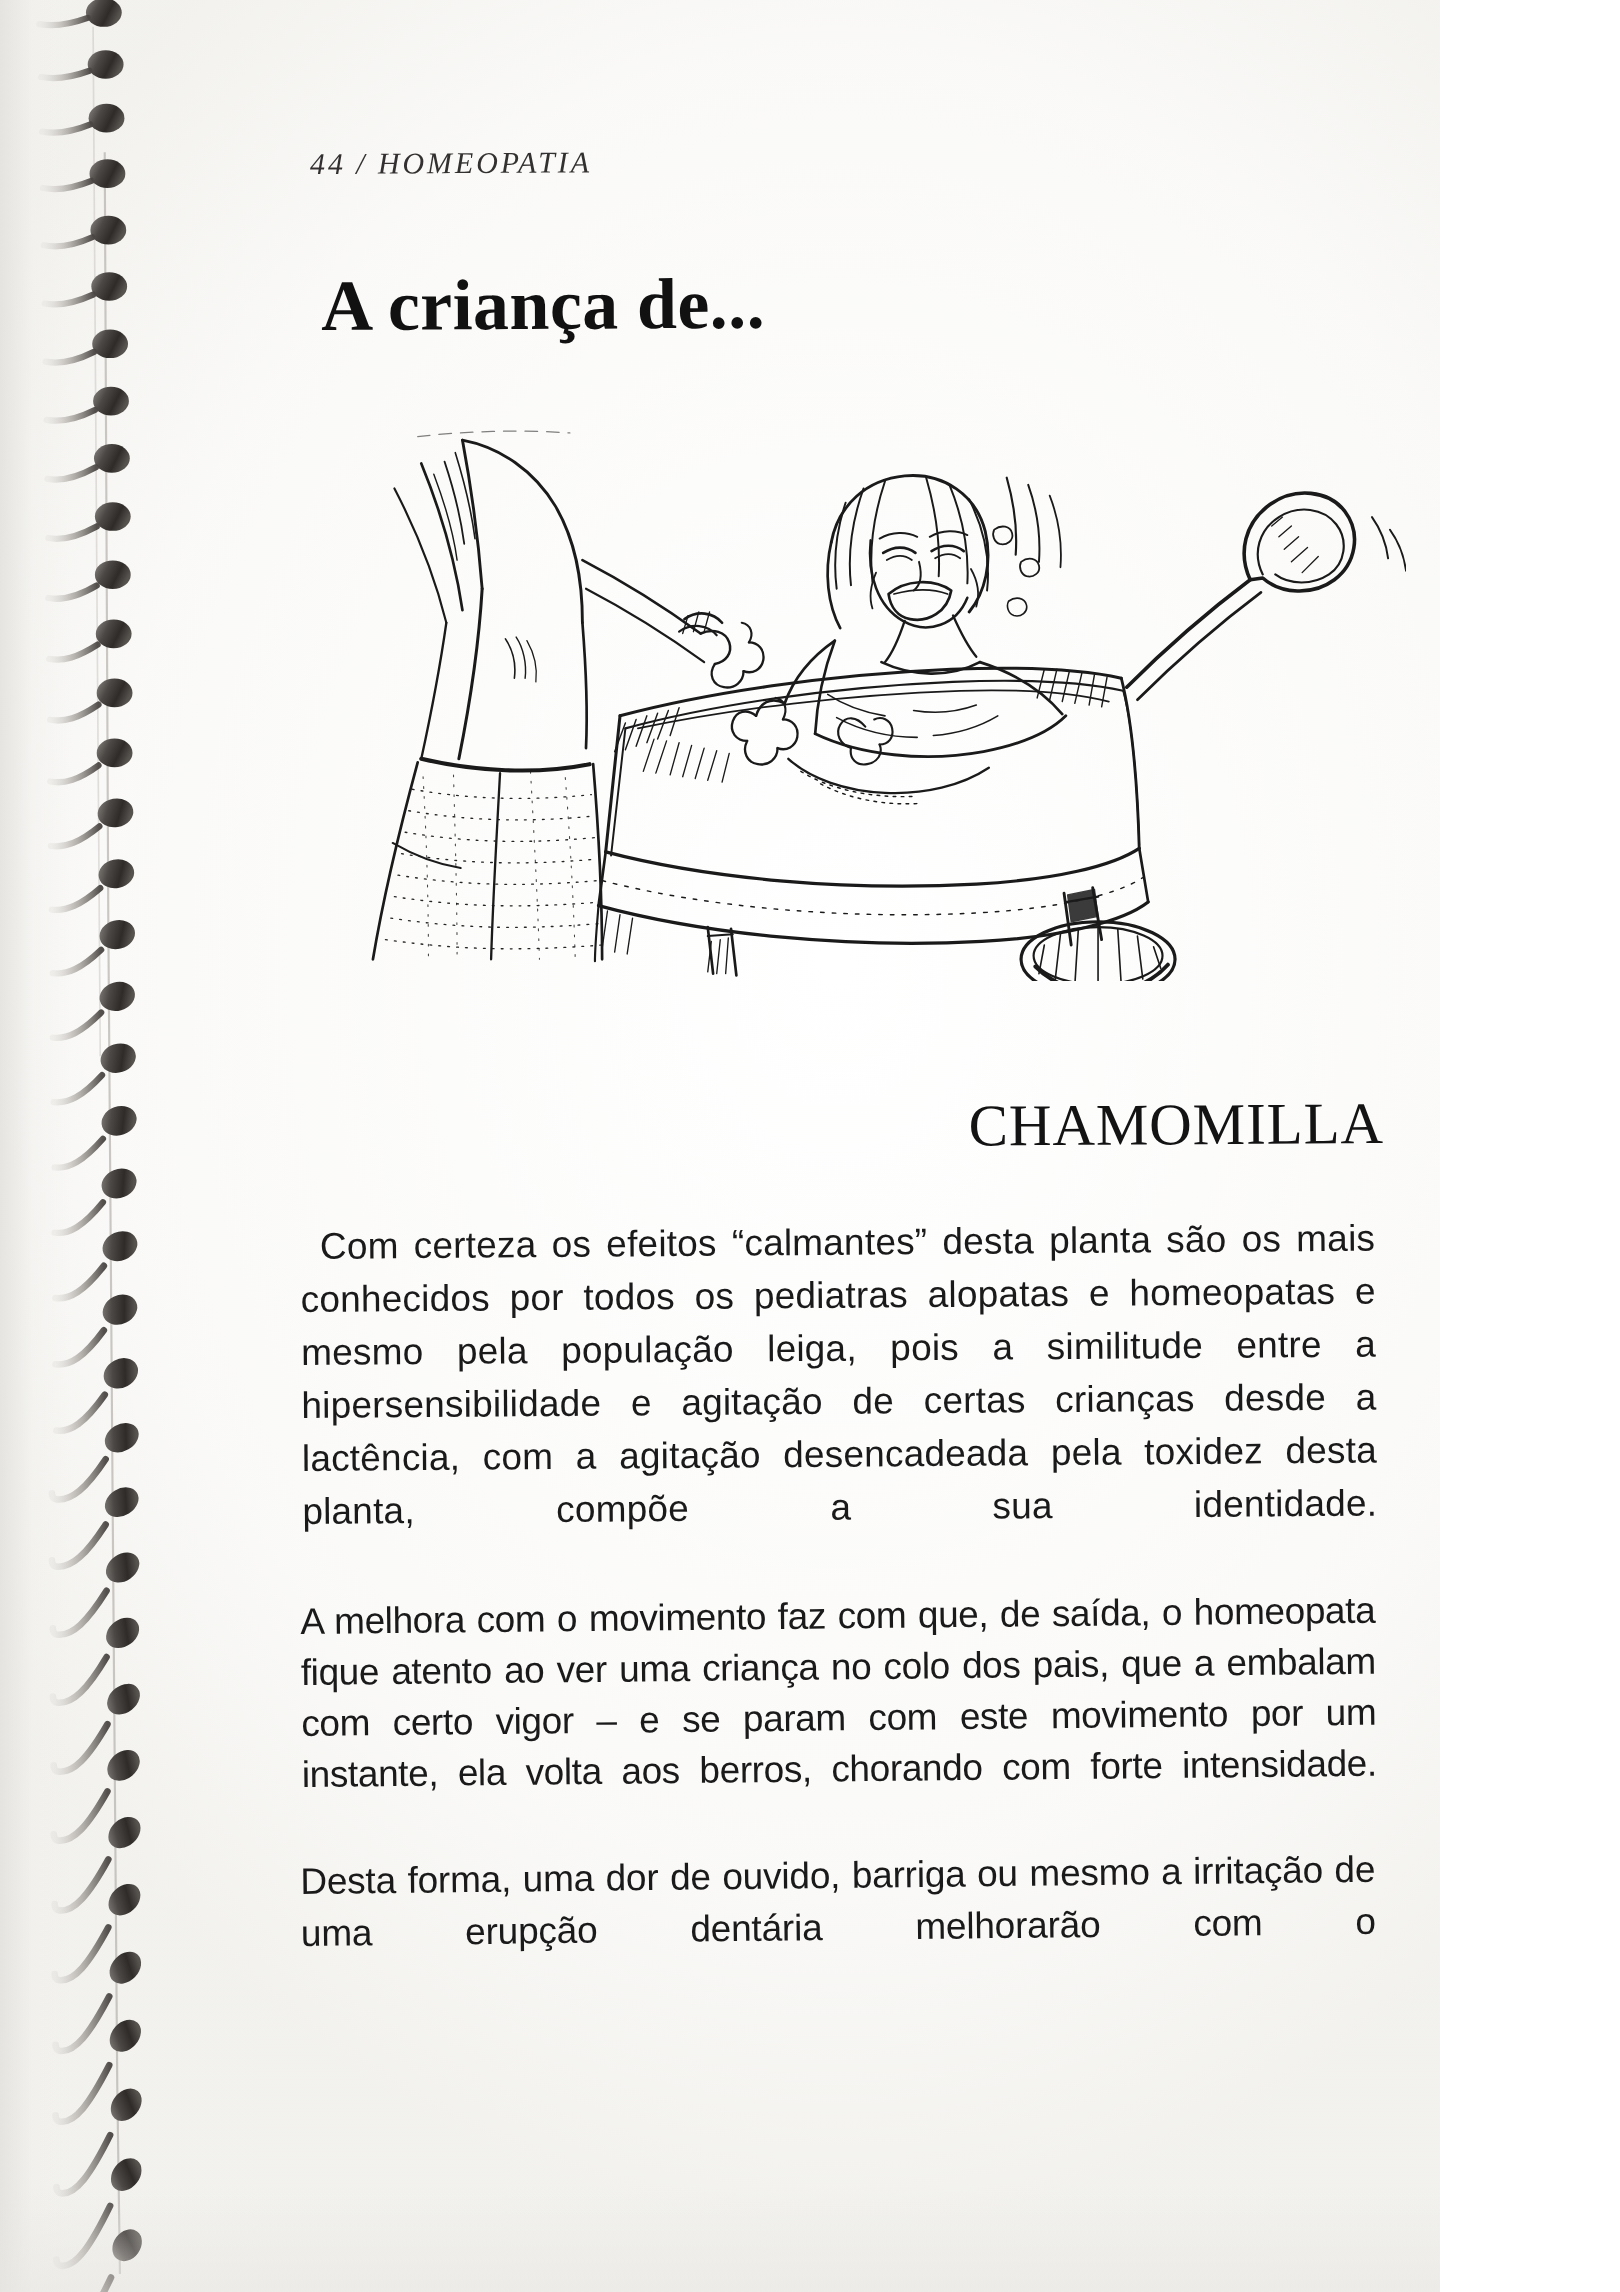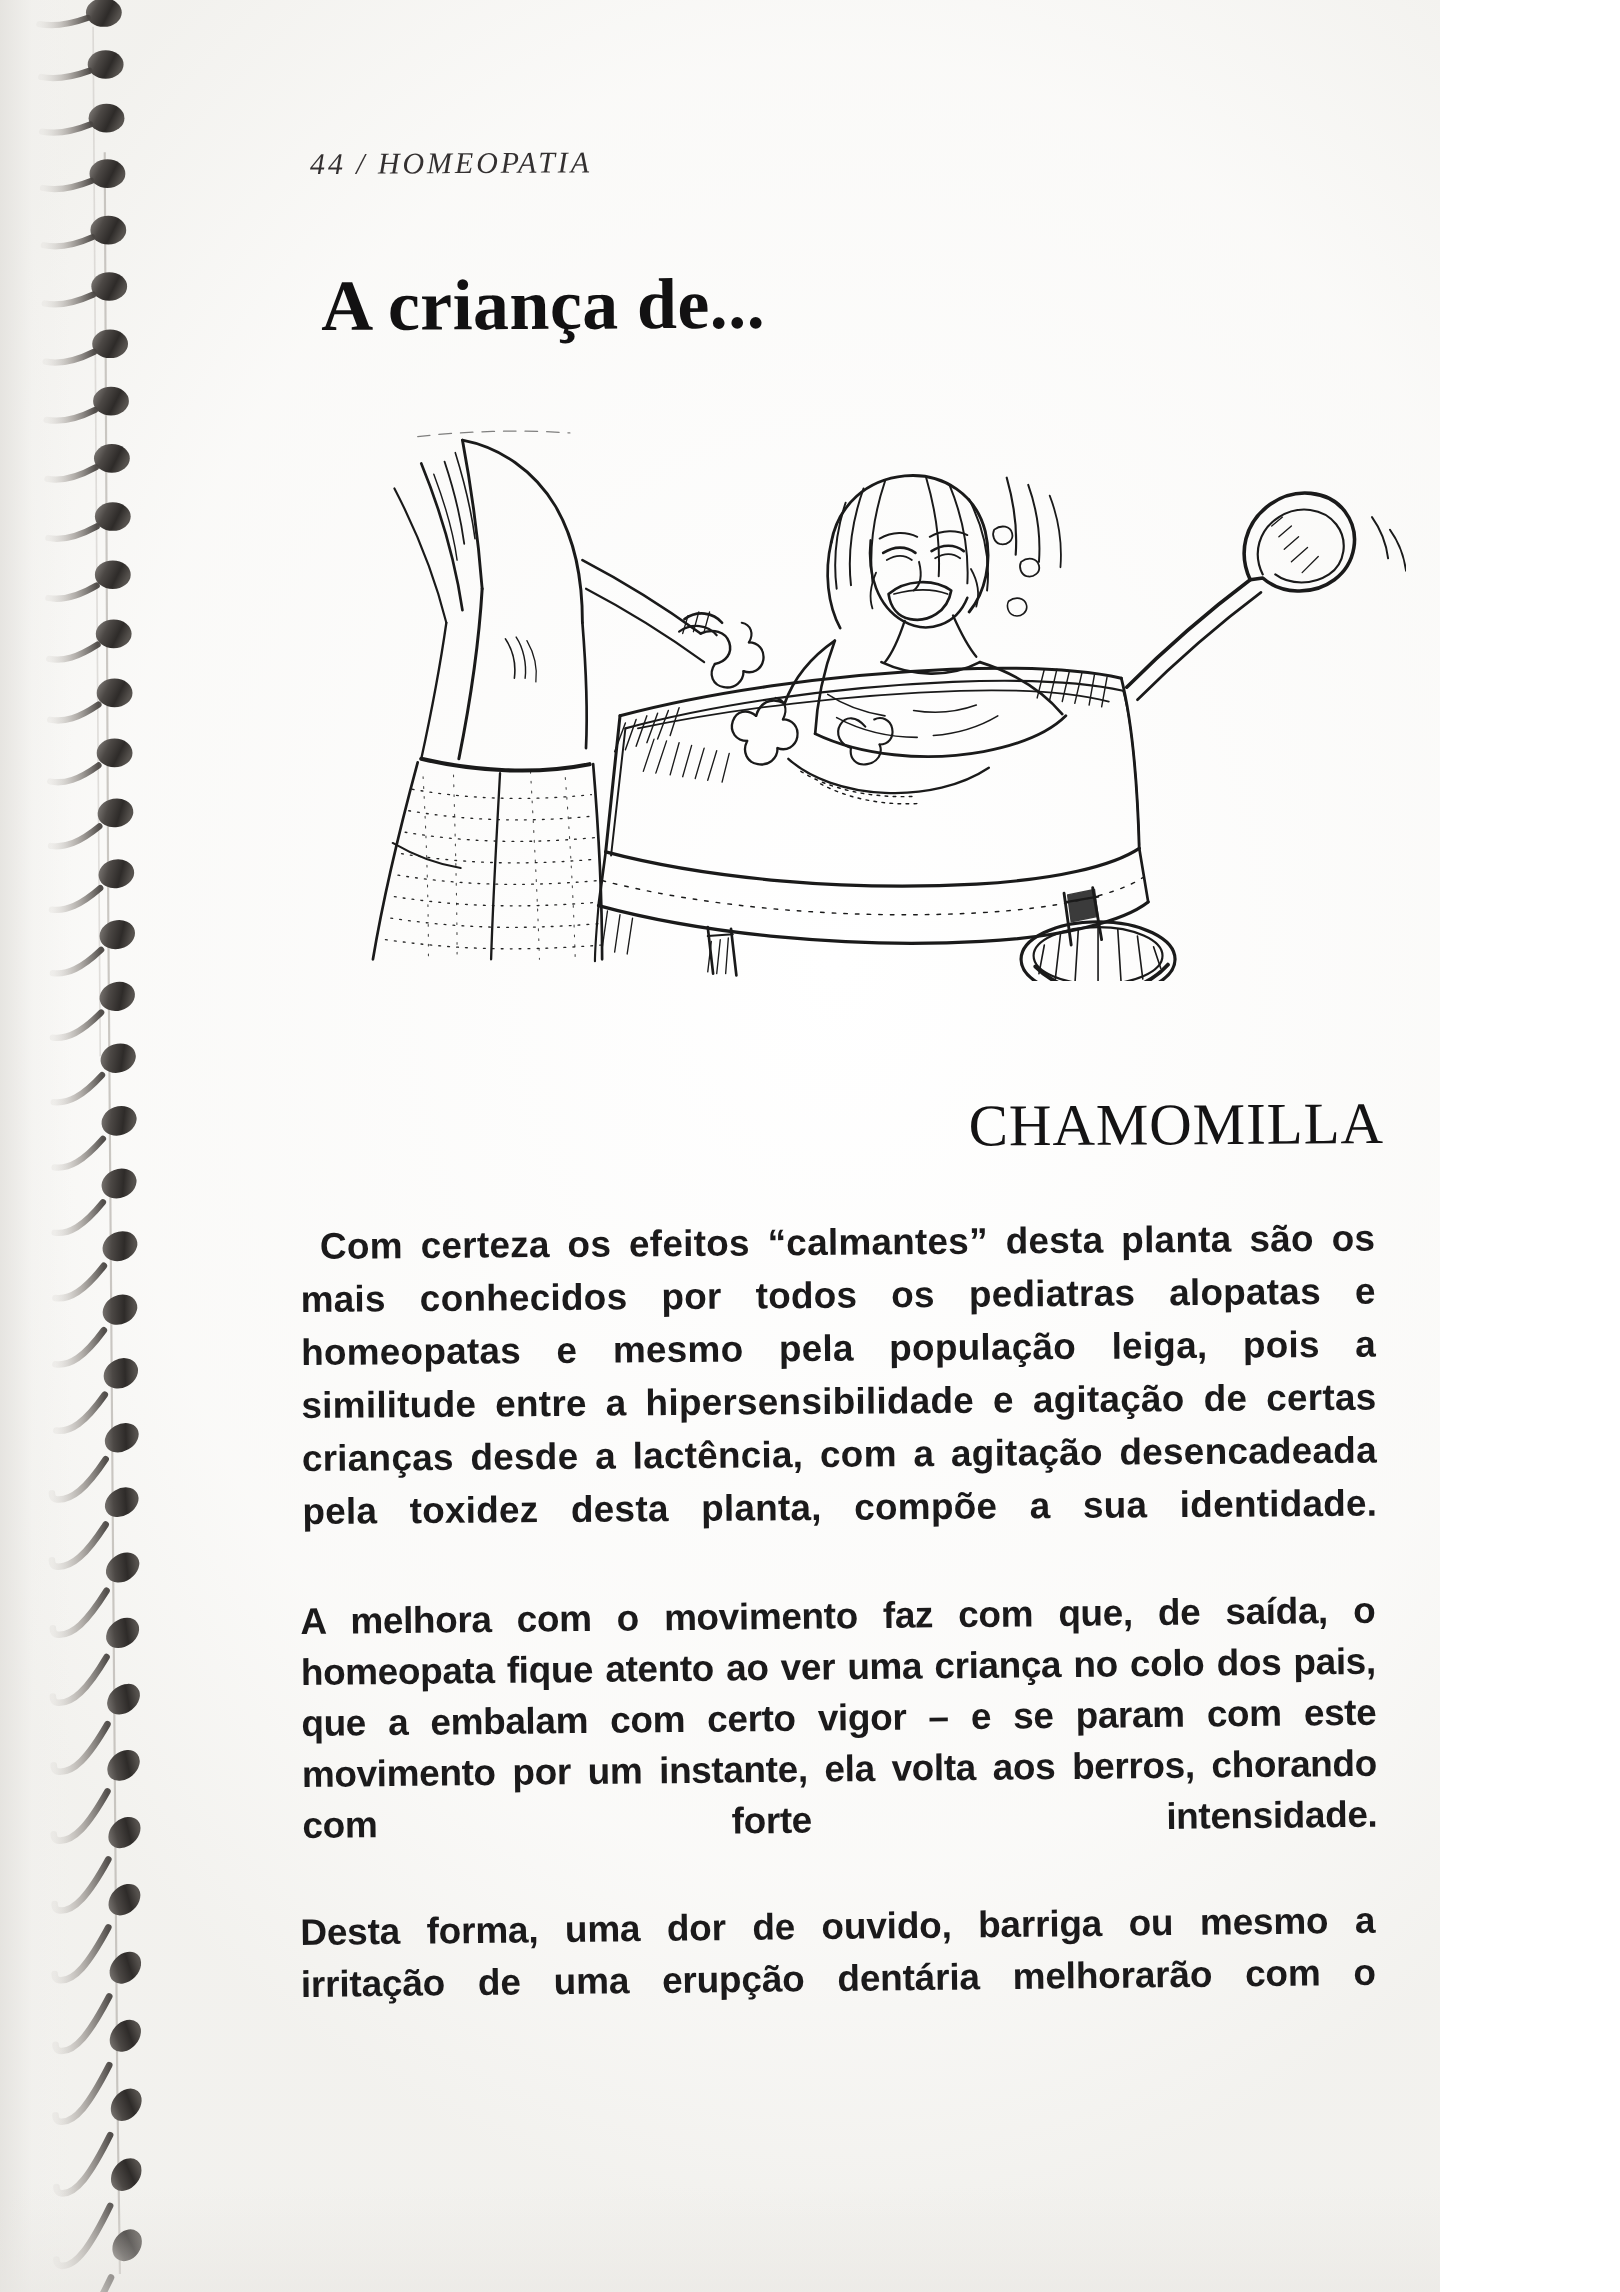--- a/index.html
+++ b/index.html
@@ -120,21 +120,20 @@
     transform: rotate(-0.35deg);
     transform-origin: right center;
   }
 
   
   .body-copy {
     position: absolute;
     left: 3.6px;
     top: 1220px;
     width: 1075px;
-    font-weight: bold;
   }
 
   .para {
     margin: 0 0 1.8px 0;
     color: #1b1a1b;
     font-size: 37px;
     font-family: "Liberation Sans", sans-serif;
     text-align: justify;
     text-justify: inter-word;
     transform-origin: left top;

